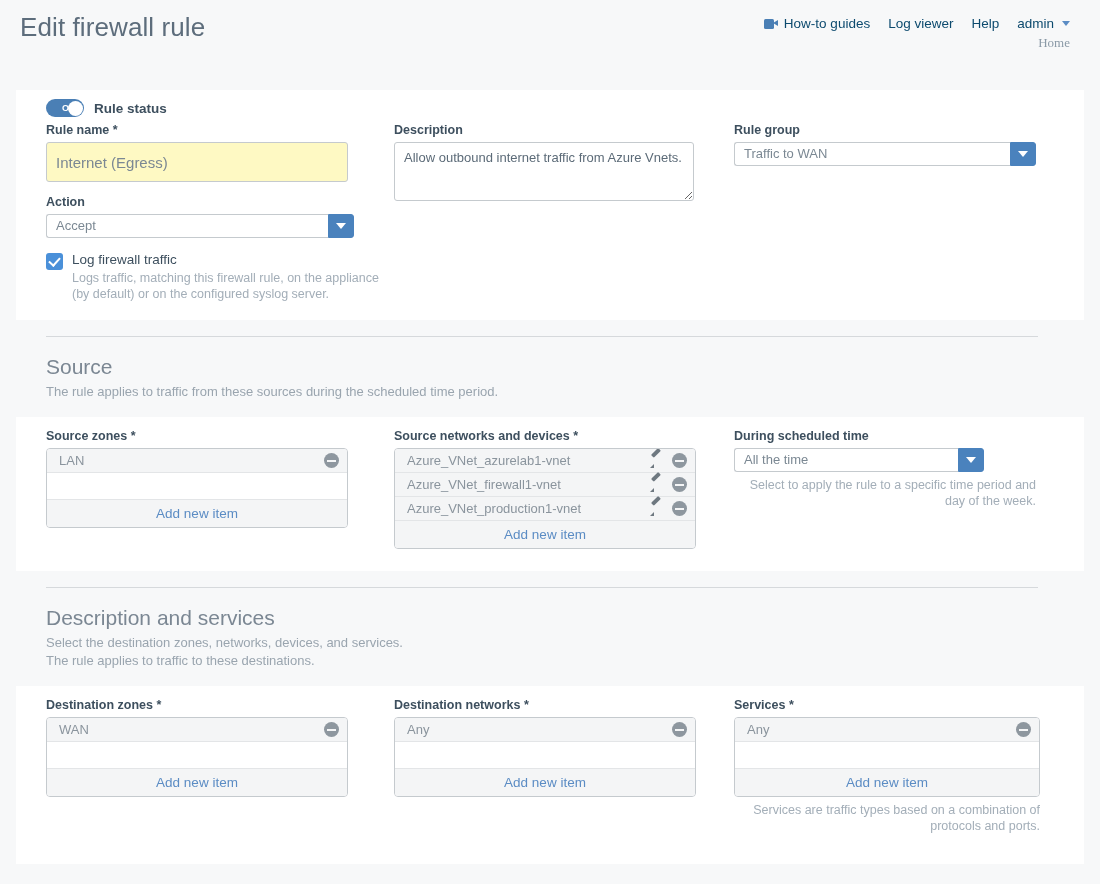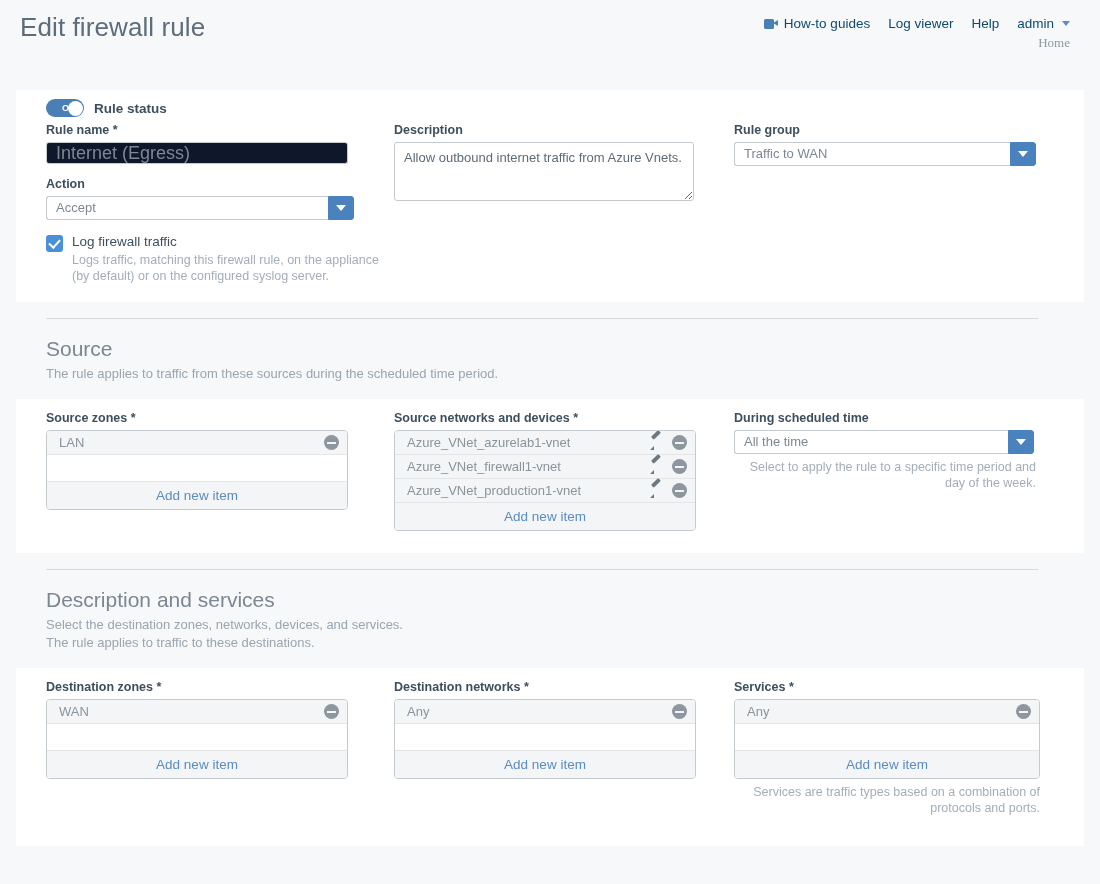--- a/index.html
+++ b/index.html
@@ -139,25 +139,25 @@
 
   .field-label {
     font-size: 12.5px;
     font-weight: bold;
     color: #3d4f5e;
     margin-bottom: 5px;
   }
 
   .text-input {
     width: 302px;
-    height: 22px;
+    height: 40px;
     border: 1px solid #c5cace;
     border-radius: 3px;
-    background: #0f172a;
-    font-size: 18px;
+    background: #fef9c3;
+    font-size: 15px;
     color: #7b8893;
     padding: 0 9px;
     font-family: "Liberation Sans", sans-serif;
     line-height: 20px;
   }
 
   textarea.text-area {
     width: 300px;
     height: 59px;
     border: 1px solid #c5cace;
@@ -200,21 +200,21 @@
     justify-content: center;
   }
   .select-ctl .arrow-btn .tri {
     width: 0; height: 0;
     border-left: 5px solid transparent;
     border-right: 5px solid transparent;
     border-top: 6px solid #ffffff;
   }
   .sel-w-action { width: 308px; }
   .sel-w-group  { width: 302px; }
-  .sel-w-time   { width: 300px; }
+  .sel-w-time   { width: 250px; }
 
   
   .check-row {
     display: flex;
     padding: 14px 0 0 30px;
   }
   .checkbox {
     width: 17px; height: 17px;
     background: #4a90d9;
     border-radius: 3px;

